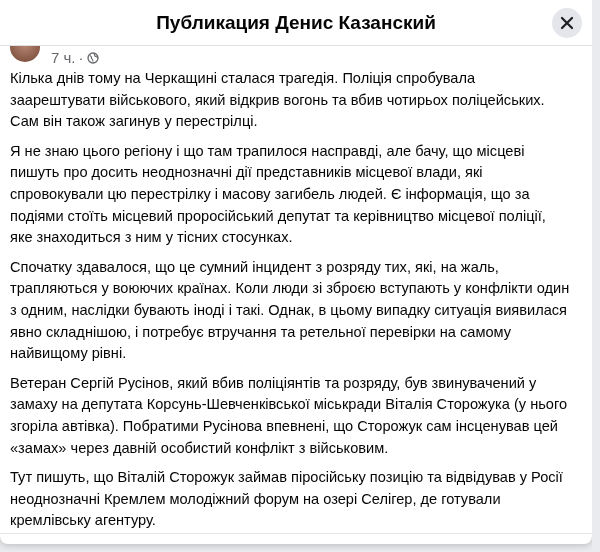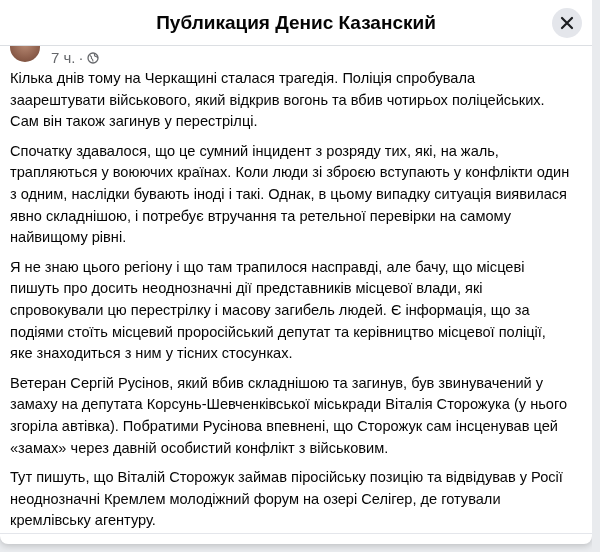--- a/index.html
+++ b/index.html
@@ -86,23 +86,23 @@
         <span>·</span>
         <svg width="12" height="12" viewBox="0 0 12 12">
           <circle cx="6" cy="6" r="5" fill="none" stroke="#65676b" stroke-width="1.3"></circle>
           <path d="M3 3.5 Q5 4.5 4.5 6.5 Q6 7 6 9.5 M7.5 2 Q7 4 9 4.5 Q10.5 5 10.8 6" fill="none" stroke="#65676b" stroke-width="1.1"></path>
         </svg>
       </div>
     </div>
 
     <div class="content">
       <p>Кілька днів тому на Черкащині сталася трагедія. Поліція спробувала заарештувати військового, який відкрив вогонь та вбив чотирьох поліцейських. Сам він також загинув у перестрілці.</p>
+      <p>Я не знаю цього регіону і що там трапилося насправді, але бачу, що місцеві пишуть про досить неоднозначні дії представників місцевої влади, які спровокували цю перестрілку і масову загибель людей. Є інформація, що за подіями стоїть місцевий проросійський депутат та керівництво місцевої поліції, яке знаходиться з ним у тісних стосунках.</p>
       <p>Спочатку здавалося, що це сумний інцидент з розряду тих, які, на жаль, трапляються у воюючих країнах. Коли люди зі зброєю вступають у конфлікти один з одним, наслідки бувають іноді і такі. Однак, в цьому випадку ситуація виявилася явно складнішою, і потребує втручання та ретельної перевірки на самому найвищому рівні.</p>
-      <p>Я не знаю цього регіону і що там трапилося насправді, але бачу, що місцеві пишуть про досить неоднозначні дії представників місцевої влади, які спровокували цю перестрілку і масову загибель людей. Є інформація, що за подіями стоїть місцевий проросійський депутат та керівництво місцевої поліції, яке знаходиться з ним у тісних стосунках.</p>
-      <p>Ветеран Сергій Русінов, який вбив складнішою та загинув, був звинувачений у замаху на депутата Корсунь-Шевченківської міськради Віталія Сторожука (у нього згоріла автівка). Побратими Русінова впевнені, що Сторожук сам інсценував цей «замах» через давній особистий конфлікт з військовим.</p>
+      <p>Ветеран Сергій Русінов, який вбив поліціянтів та розряду, був звинувачений у замаху на депутата Корсунь-Шевченківської міськради Віталія Сторожука (у нього згоріла автівка). Побратими Русінова впевнені, що Сторожук сам інсценував цей «замах» через давній особистий конфлікт з військовим.</p>
       <p>Тут пишуть, що Віталій Сторожук займав піросійську позицію та відвідував у Росії неоднозначні Кремлем молодіжний форум на озері Селігер, де готували  кремлівську агентуру.</p>
 
     </div>
   </div>
 
   <div class="footer-divider"></div>
 </div>
 <div class="scrollbar"></div>
 
 </body></html>

